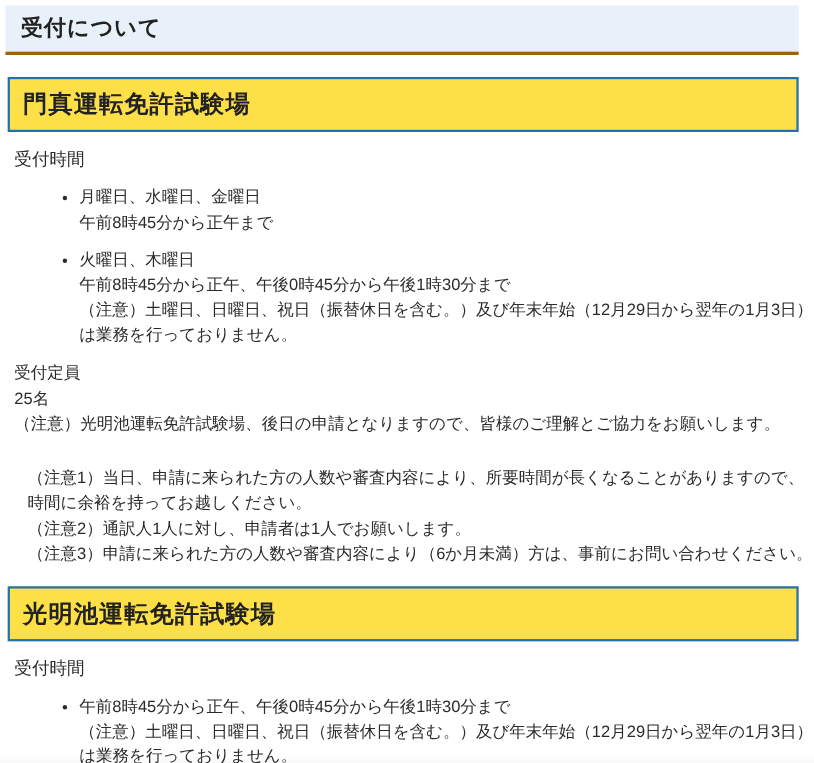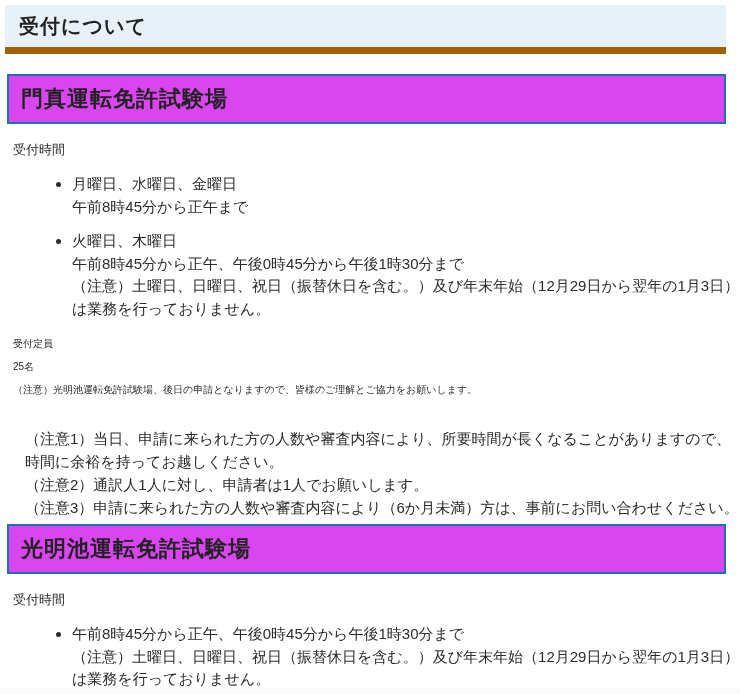--- a/index.html
+++ b/index.html
@@ -15,56 +15,56 @@
   .page {
     position: relative;
     width: 740px;
     height: 694px;
     background: #ffffff;
   }
   
   .page-heading {
     margin: 5px 14px 0 5px;
     background: #e8f1f9;
-    border-bottom: 7px solid #a16207;
+    border-bottom: 3px solid #a16207;
     padding: 8px 10px 8px 14px;
     font-size: 20px;
     line-height: 26px;
     font-weight: bold;
     color: #222222;
     letter-spacing: 1px;
   }
   
   .box-heading {
     margin: 20px 14px 0 7px;
     border: 2px solid #2070b4;
-    background: #d946ef;
+    background: #fde047;
     padding: 10px 12px;
     font-size: 22px;
     line-height: 26px;
     font-weight: bold;
     color: #222222;
     letter-spacing: 1px;
   }
   .label {
     margin: 14px 14px 12px 13px;
-    font-size: 13px;
+    font-size: 16px;
     line-height: 23px;
   }
   ul.hours-list {
     margin: 0 0 0 13px;
     padding: 0 0 0 47px;
     list-style: disc;
     font-size: 15px;
     line-height: 22.5px;
   }
   ul.hours-list li { margin: 12px; padding: 0; }
   .para {
     margin: 7px 14px 0 13px;
-    font-size: 10px;
+    font-size: 15px;
     line-height: 23px;
   }
   .notes {
     margin: 26px 14px 0 25px;
     font-size: 15px;
     line-height: 23px;
   }
   .line { white-space: nowrap; }
   
   .bottom-fade {
@@ -110,21 +110,21 @@
 
     <div class="notes">
       <div class="line">（注意1）当日、申請に来られた方の人数や審査内容により、所要時間が長くなることがありますので、</div>
       <div class="line">時間に余裕を持ってお越しください。</div>
       <div class="line">（注意2）通訳人1人に対し、申請者は1人でお願いします。</div>
       <div class="line">（注意3）申請に来られた方の人数や審査内容により（6か月未満）方は、事前にお問い合わせください。</div>
     </div>
   </section>
 
   <section>
-    <h2 class="box-heading" style="margin-top:5px;">光明池運転免許試験場</h2>
+    <h2 class="box-heading" style="margin-top:18px;">光明池運転免許試験場</h2>
 
     <p class="label">受付時間</p>
 
     <ul class="hours-list">
       <li>
         <div class="line">午前8時45分から正午、午後0時45分から午後1時30分まで</div>
         <div class="line">（注意）土曜日、日曜日、祝日（振替休日を含む。）及び年末年始（12月29日から翌年の1月3日）</div>
         <div class="line">は業務を行っておりません。</div>
       </li>
     </ul>

